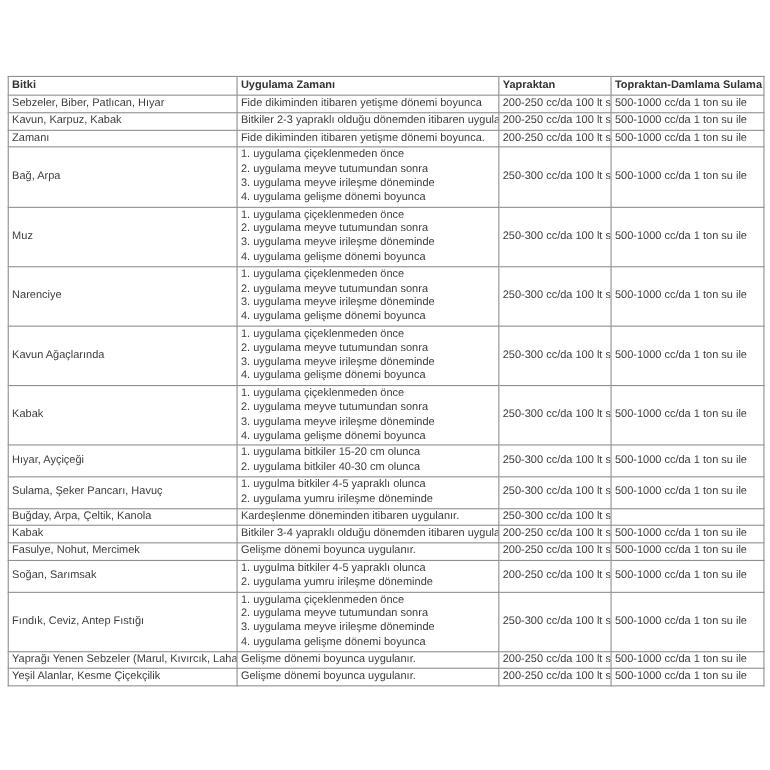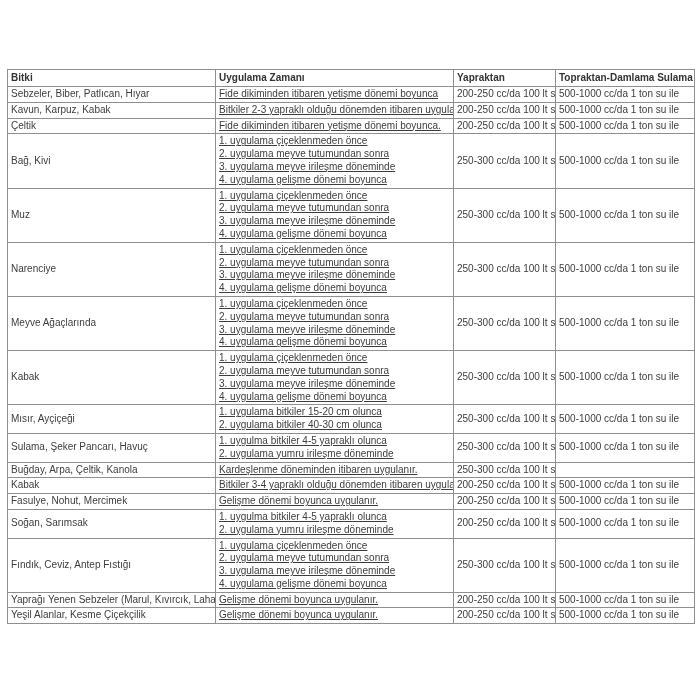--- a/index.html
+++ b/index.html
@@ -37,21 +37,21 @@
     overflow: hidden;
     white-space: nowrap;
   }
   table.app-table th {
     font-weight: bold;
     color: #333333;
     height: 14px;
     margin-top: 12px;
   }
   td.plant-col { }
-  td.time-col div { white-space: nowrap; text-decoration: underline; }
+  td.time-col div { white-space: nowrap; }
   td.dose-col { }
 </style>
 </head>
 <body>
 
 <div class="page">
   <table class="app-table">
     <colgroup>
       <col style="width:208px">
       <col style="width:238px">
@@ -79,30 +79,30 @@
   <tr>
     <td class="plant-col">Kavun, Karpuz, Kabak</td>
     <td class="time-col">
             <div>Bitkiler 2-3 yapraklı olduğu dönemden itibaren uygulanır.</div>
           </td>
     <td class="dose-col">200-250 cc/da 100 lt su</td>
     <td class="dose-col">500-1000 cc/da 1 ton su ile</td>
   </tr>
 
   <tr>
-    <td class="plant-col">Çeltik</td>
+    <td class="plant-col">Zamanı</td>
     <td class="time-col">
             <div>Fide dikiminden itibaren yetişme dönemi boyunca.</div>
           </td>
     <td class="dose-col">200-250 cc/da 100 lt su</td>
     <td class="dose-col">500-1000 cc/da 1 ton su ile</td>
   </tr>
 
   <tr>
-    <td class="plant-col">Bağ, Kivi</td>
+    <td class="plant-col">Bağ, Arpa</td>
     <td class="time-col">
             <div>1. uygulama çiçeklenmeden önce</div>
             <div>2. uygulama meyve tutumundan sonra</div>
             <div>3. uygulama meyve irileşme döneminde</div>
             <div>4. uygulama gelişme dönemi boyunca</div>
           </td>
     <td class="dose-col">250-300 cc/da 100 lt su</td>
     <td class="dose-col">500-1000 cc/da 1 ton su ile</td>
   </tr>
 
@@ -124,21 +124,21 @@
             <div>1. uygulama çiçeklenmeden önce</div>
             <div>2. uygulama meyve tutumundan sonra</div>
             <div>3. uygulama meyve irileşme döneminde</div>
             <div>4. uygulama gelişme dönemi boyunca</div>
           </td>
     <td class="dose-col">250-300 cc/da 100 lt su</td>
     <td class="dose-col">500-1000 cc/da 1 ton su ile</td>
   </tr>
 
   <tr>
-    <td class="plant-col">Meyve Ağaçlarında</td>
+    <td class="plant-col">Kavun Ağaçlarında</td>
     <td class="time-col">
             <div>1. uygulama çiçeklenmeden önce</div>
             <div>2. uygulama meyve tutumundan sonra</div>
             <div>3. uygulama meyve irileşme döneminde</div>
             <div>4. uygulama gelişme dönemi boyunca</div>
           </td>
     <td class="dose-col">250-300 cc/da 100 lt su</td>
     <td class="dose-col">500-1000 cc/da 1 ton su ile</td>
   </tr>
 
@@ -148,21 +148,21 @@
             <div>1. uygulama çiçeklenmeden önce</div>
             <div>2. uygulama meyve tutumundan sonra</div>
             <div>3. uygulama meyve irileşme döneminde</div>
             <div>4. uygulama gelişme dönemi boyunca</div>
           </td>
     <td class="dose-col">250-300 cc/da 100 lt su</td>
     <td class="dose-col">500-1000 cc/da 1 ton su ile</td>
   </tr>
 
   <tr>
-    <td class="plant-col">Mısır, Ayçiçeği</td>
+    <td class="plant-col">Hıyar, Ayçiçeği</td>
     <td class="time-col">
             <div>1. uygulama bitkiler 15-20 cm olunca</div>
             <div>2. uygulama bitkiler 40-30 cm olunca</div>
           </td>
     <td class="dose-col">250-300 cc/da 100 lt su</td>
     <td class="dose-col">500-1000 cc/da 1 ton su ile</td>
   </tr>
 
   <tr>
     <td class="plant-col">Sulama, Şeker Pancarı, Havuç</td>

